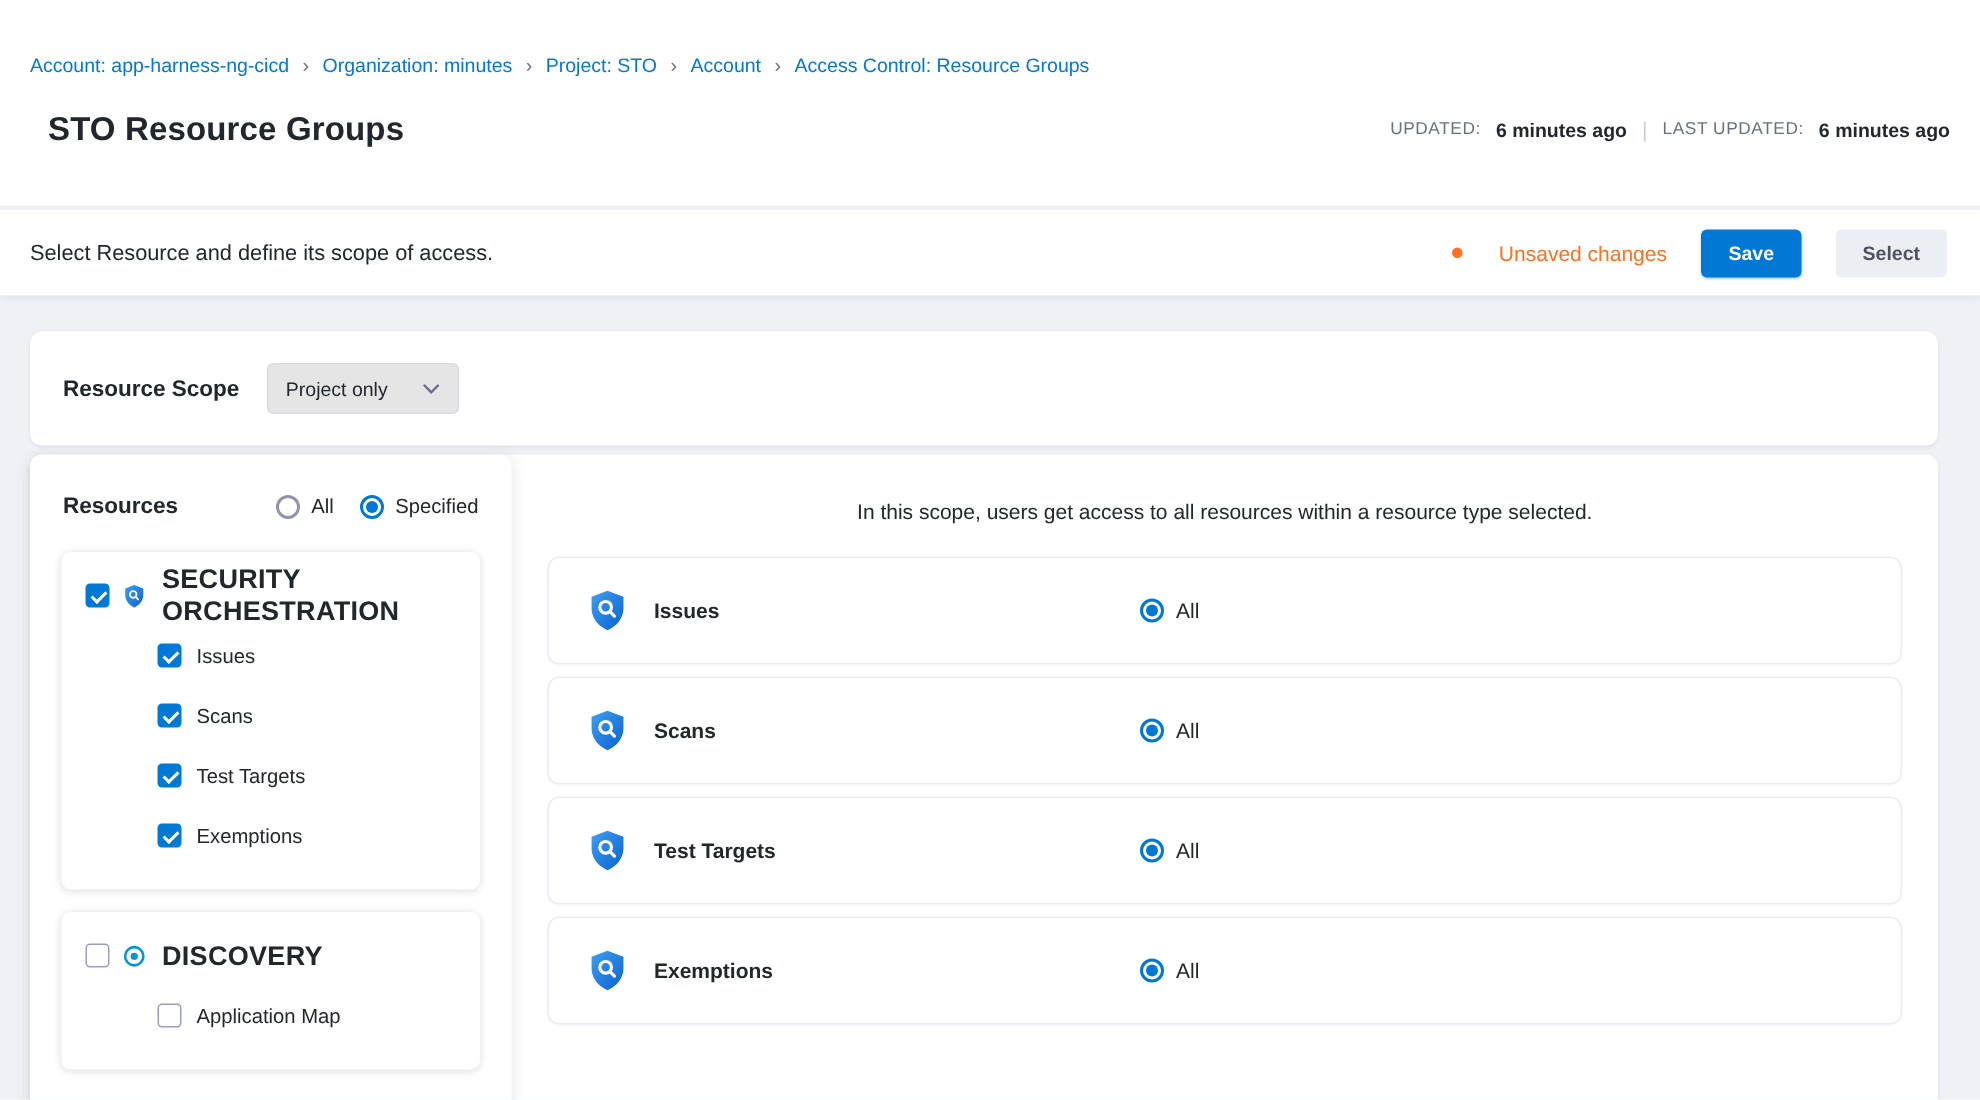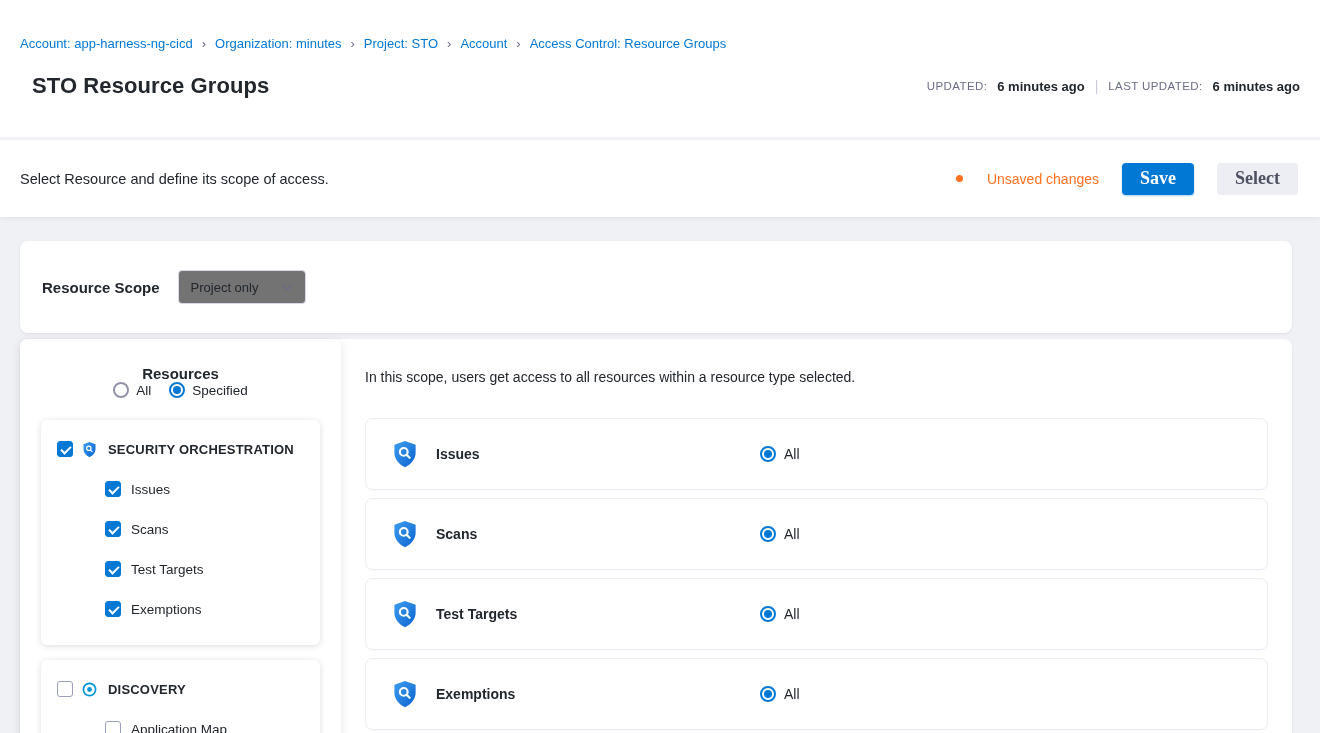--- a/index.html
+++ b/index.html
@@ -18,93 +18,93 @@
   .crumb-sep { color:#6b6d85; margin:0 9px; font-size:13px; }
   .title-row { display:flex; align-items:center; justify-content:space-between; margin-top:22px; padding-left:12px; }
   .page-title { font-size:22px; font-weight:700; color:#22272d; letter-spacing:.1px; }
   .meta { display:flex; align-items:center; gap:10px; font-size:12px; }
   .meta-label { color:#6b6d85; font-weight:500; letter-spacing:.4px; font-size:11.5px; }
   .meta-value { color:#22272d; font-weight:600; font-size:13px; }
   .meta-divider { color:#c9cbd8; font-size:14px; }
 
   
   .toolbar {
-    background:#fff; height:77px; margin-top:3px;
+    background:#fff; height:57px; margin-top:3px;
     display:flex; align-items:center; justify-content:space-between;
     padding:0 22px 0 20px;
     box-shadow:0 2px 4px rgba(40,41,61,.06);
     position:relative; z-index:2;
   }
   .toolbar-desc { font-size:14.5px; color:#22272d; }
   .toolbar-right { display:flex; align-items:center; gap:23px; }
   .unsaved { display:flex; align-items:center; gap:24px; color:#ff7020; font-size:14px; }
   .unsaved-dot { width:7px; height:7px; border-radius:50%; background:#ff7020; display:inline-block; }
-  .btn { height:32px; border:none; border-radius:4px; font-family:Liberation Serif, serif; font-size:18px; font-weight:700; cursor:pointer; padding:0 18px; }
+  .btn { height:32px; border:none; border-radius:4px; font-family:Liberation Sans, sans-serif; font-size:13px; font-weight:700; cursor:pointer; padding:0 18px; }
   .btn-primary { background:#0278d5; color:#fff; box-shadow:0 1px 2px rgba(2,120,213,.35); }
   .btn-secondary { background:#eceef4; color:#4f5162; }
 
   
   .main { padding:24px 28px 0 20px; }
 
   .scope-card {
-    background:#fff; border-radius:8px; height:92px;
+    background:#fff; border-radius:8px; height:76px;
     box-shadow:0 1px 3px rgba(40,41,61,.08);
     display:flex; align-items:center; padding:0 22px; gap:18px;
     margin-bottom:6px;
   }
   .scope-label { font-size:15px; font-weight:700; color:#22272d; }
   .select-box {
     display:flex; align-items:center; gap:12px;
-    border:1px solid #d9dae5; border-radius:4px; background:#737373;
+    border:1px solid #d9dae5; border-radius:4px; background:#e5e5e5;
     height:34px; padding:0 12px; font-size:13px; color:#22272d; cursor:pointer; min-width:128px;
     justify-content:space-between;
   }
 
   .content-card {
     background:#fff; border-radius:8px;
     box-shadow:0 1px 3px rgba(40,41,61,.08);
     display:flex; height:500px;
   }
 
   
   .resources-panel {
     width:321px; flex:none; background:#fff; border-radius:8px;
     box-shadow:0 2px 10px rgba(40,41,61,.12);
     padding:26px 21px 0 21px; position:relative; z-index:1;
   }
-  .resources-head { display:flex; align-items:center; justify-content:space-between; margin-bottom:22px; padding:0 1px;flex-direction:column; }
+  .resources-head { display:flex; align-items:center; justify-content:space-between; margin-bottom:22px; padding:0 1px; }
   .resources-title { font-size:15px; font-weight:700; color:#22272d; }
   .radio-opts { display:flex; align-items:center; gap:18px; }
   .radio-opt { display:flex; align-items:center; gap:7px; font-size:13.5px; color:#22272d; cursor:pointer; }
 
   .radio { width:16px; height:16px; border-radius:50%; border:2px solid #9293ab; background:#fff; position:relative; flex:none; display:inline-block; }
   .radio.selected { border-color:#0278d5; }
   .radio.selected::after { content:""; position:absolute; inset:2px; border-radius:50%; background:#0278d5; }
 
   .checkbox { width:16px; height:16px; border:1px solid #9b9ec0; border-radius:3px; background:#fff; position:relative; flex:none; display:inline-block; cursor:pointer; }
   .checkbox.checked { background:#0278d5; border-color:#0278d5; }
   .checkbox.checked::after { content:""; position:absolute; left:3px; top:4px; width:8px; height:4px; border-left:2px solid #fff; border-bottom:2px solid #fff; transform:rotate(-45deg); }
 
   .group-box {
     border-radius:6px; background:#fff;
     box-shadow:0 1px 6px rgba(40,41,61,.16);
     padding:18px 16px 16px 16px; margin-bottom:15px;
   }
   .group-header { display:flex; align-items:center; gap:8px; height:22px; }
-  .group-title { font-size:13px; font-weight:600; color:#22272d; letter-spacing:.2px; text-transform:uppercase; margin-left:2px; cursor:pointer; }
+  .group-title { font-size:18px; font-weight:600; color:#22272d; letter-spacing:.2px; text-transform:uppercase; margin-left:2px; cursor:pointer; }
   .group-children { margin:9px 0 0 48px; }
   .child-row { display:flex; align-items:center; gap:10px; height:40px; }
   .child-label { font-size:13.5px; color:#22272d; cursor:pointer; }
 
   .icon-16 { width:17px; height:17px; flex:none; display:inline-flex; }
   .icon-30 { width:30px; height:30px; flex:none; display:inline-flex; }
 
   
   .scope-panel { flex:1; padding:28px 24px 0 24px; min-width:0; }
-  .scope-desc { font-size:14px; color:#22272d; margin-bottom:33px; margin-top:2px; }
+  .scope-desc { font-size:14px; color:#22272d; margin-bottom:22px; margin-top:2px;text-align:center; }
   .access-row {
     height:72px; border:1px solid #ecedf4; border-radius:8px; background:#fff;
     box-shadow:0 1px 2px rgba(40,41,61,.04);
     display:flex; align-items:center; padding:0 24px; margin-bottom:8px;
   }
   .row-name { font-size:14px; font-weight:700; color:#22272d; margin-left:16px; width:324px; flex:none; }
   .row-radio-label { font-size:14px; color:#22272d; margin-left:8px; cursor:pointer; }
 
   svg { display:block; }
 </style>

